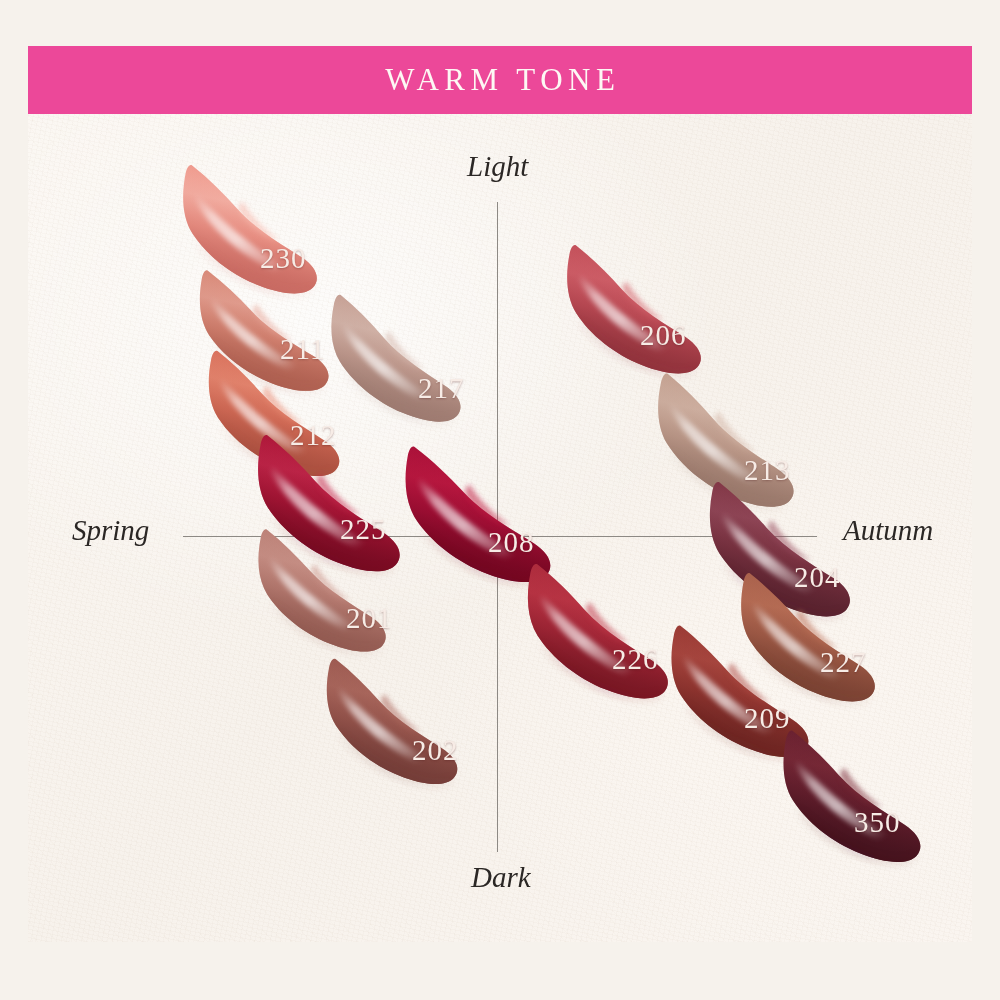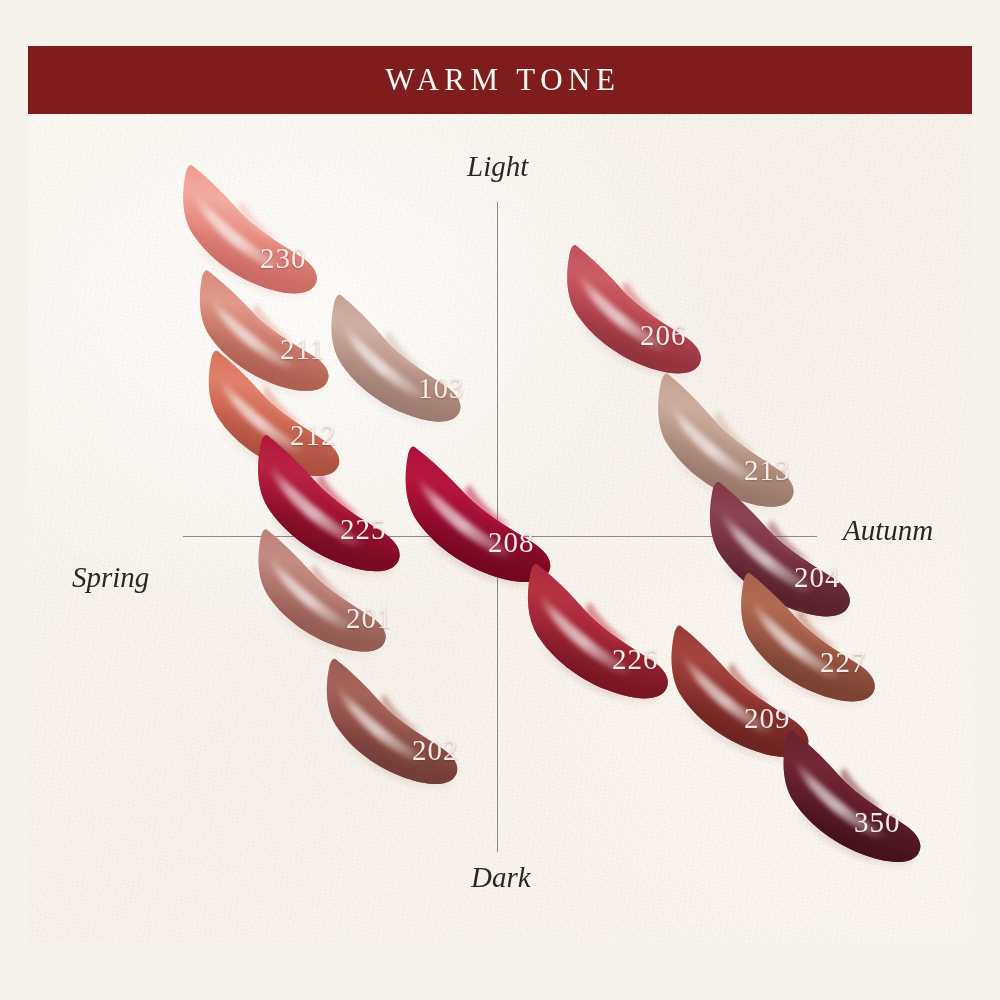--- a/index.html
+++ b/index.html
@@ -101,21 +101,21 @@
   .axis-label {
     position: absolute;
     font-family: "Liberation Serif", "DejaVu Serif", serif;
     font-style: italic;
     font-size: 29px;
     color: #2b2725;
     white-space: nowrap;
   }
   #axis-label-light  { left: 439px; top: 36px;  }
   #axis-label-dark   { left: 443px; top: 747px; }
-  #axis-label-spring { left: 44px;  top: 400px; margin-top: 47px; }
+  #axis-label-spring { left: 44px;  top: 400px; }
   #axis-label-autumn { left: 815px; top: 400px; }
 
   
   .swatch {
     position: absolute;
     transform-origin: 50% 50%;
   }
   .swatch svg { display: block; overflow: visible; }
 
   .swatch-number {
@@ -127,21 +127,21 @@
     text-shadow: 0 1px 2px rgba(80,30,30,0.35);
     white-space: nowrap;
     pointer-events: none;
   }
 </style>
 </head>
 <body>
 
 <div id="page" style="background: rgb(246, 242, 236);">
 
-  <div id="header-bar" style="background: #7f1d1d; justify-content: center;">
+  <div id="header-bar" style="background: #ec4899; justify-content: center;">
     <div id="header-title" style="color: rgb(253, 248, 244);">WARM TONE</div>
   </div>
 
   <div id="chart-panel">
     <div id="paper-texture"></div>
     <div id="paper-texture2"></div>
 
     <div class="axis-line" id="axis-vertical" style="background: rgb(141, 137, 132);"></div>
     <div class="axis-line" id="axis-horizontal" style="background: rgb(141, 137, 132);"></div>
 
@@ -251,21 +251,21 @@
                 <feGaussianBlur stdDeviation="5"></feGaussianBlur>
               </filter>
             </defs>
             <path d="M 6 10 C 30 18, 52 28, 74 40 C 104 56, 140 62, 166 68 C 186 73, 196 84, 191 97 C 185 111, 160 118, 128 117 C 92 116, 58 104, 34 86 C 16 72, 6 48, 2 22 C 1 15, 2 9, 6 10 Z" fill="url(#bodyGrad2)"></path>
             <path d="M 6 10 C 30 18, 52 28, 74 40 C 104 56, 140 62, 166 68 C 186 73, 196 84, 191 97 C 185 111, 160 118, 128 117 C 92 116, 58 104, 34 86 C 16 72, 6 48, 2 22 C 1 15, 2 9, 6 10 Z" fill="url(#shadeGrad2)"></path>
             <path d="M 22 40 C 56 58, 98 74, 142 84 C 158 88, 170 92, 176 96 C 162 99, 136 96, 104 88 C 68 79, 38 62, 22 46 Z" fill="url(#glossGrad2)" filter="url(#soft2)" opacity="0.85"></path>
             <path d="M 78 30 C 92 42, 112 52, 134 58 C 120 62, 98 56, 82 46 C 74 41, 72 34, 78 30 Z" fill="#d6b8ad" opacity="0.55" filter="url(#soft2)"></path>
             <path d="M 40 92 C 72 110, 120 120, 160 114 C 176 111, 188 104, 191 96 C 188 110, 162 119, 126 118 C 92 116, 60 106, 40 92 Z" fill="#9d7a70" opacity="0.55" filter="url(#soft22)"></path>
           </svg>
         </div>
-        <div class="swatch-number" style="left: 390px; top: 258px;">103</div>
+        <div class="swatch-number" style="left: 390px; top: 258px;">217</div>
         <div class="swatch" style="left: 166px; top: 252px; width: 164px; height: 100px; transform: rotate(20deg);">
           <svg viewBox="0 0 200 120" width="164" height="100">
             <defs>
               <linearGradient id="bodyGrad3" x1="0%" y1="0%" x2="25%" y2="100%">
                 <stop offset="0%" stop-color="#d9715c"></stop>
                 <stop offset="30%" stop-color="#e88a73"></stop>
                 <stop offset="62%" stop-color="#d9715c"></stop>
                 <stop offset="100%" stop-color="#a94f3f"></stop>
               </linearGradient>
               <linearGradient id="shadeGrad3" x1="0%" y1="0%" x2="0%" y2="100%">

